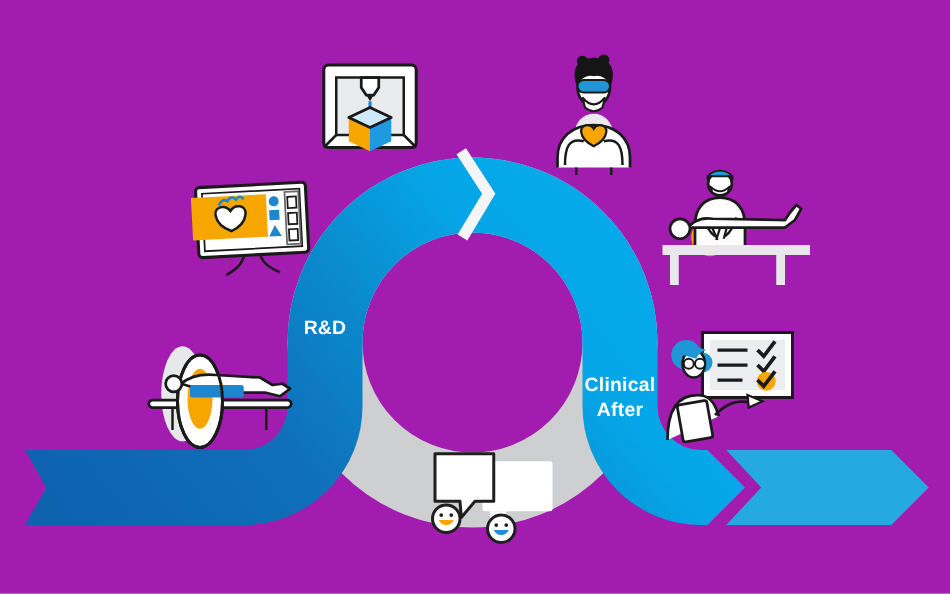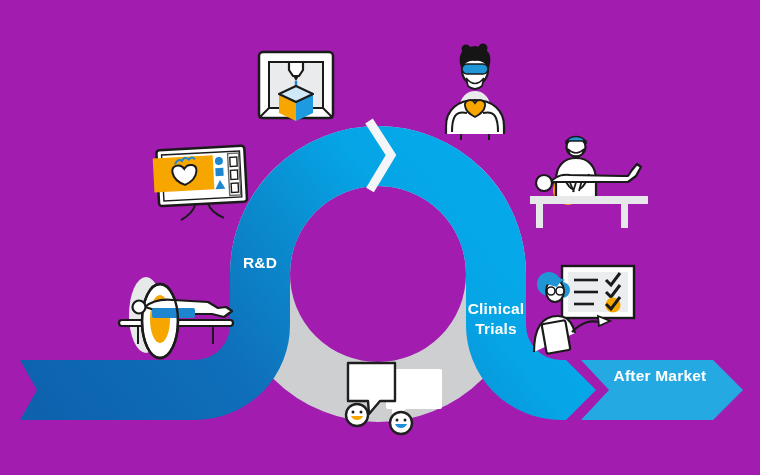--- a/index.html
+++ b/index.html
@@ -151,20 +151,19 @@
     <circle cx="63" cy="66" r="11" fill="#fff" stroke="#1f1f1f" stroke-width="2.4"></circle>
     <circle cx="59" cy="63" r="1.5" fill="#1f1f1f"></circle>
     <circle cx="67" cy="63" r="1.5" fill="#1f1f1f"></circle>
     <path d="M 57 67 A 6.5 6.5 0 0 0 69 67 Z" fill="#1e8ed8"></path>
   </svg>
 
   <div class="stage-label" id="label-rnd">R&amp;D</div>
 
   <div class="stage-label" id="label-clinical">
     <div>Clinical</div>
-    <div>Trials</div>
+    <div>After</div>
   </div>
 
   <div class="stage-label" id="label-after-market">
-    <div>After Market</div>
   </div>
 
 </div>
 
 </body></html>

